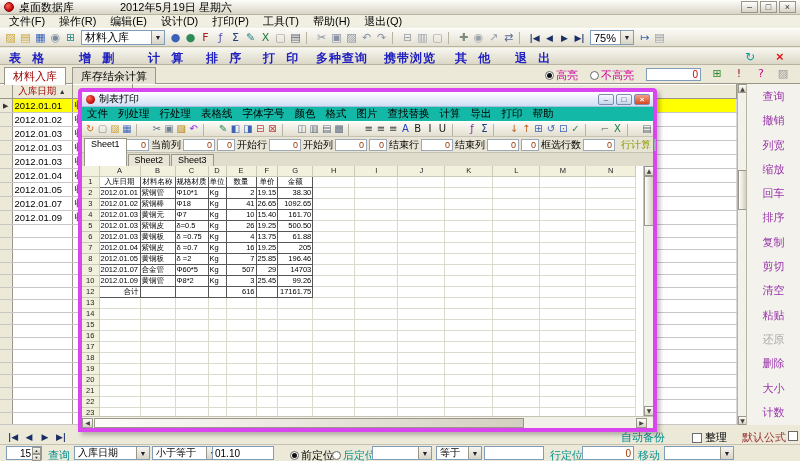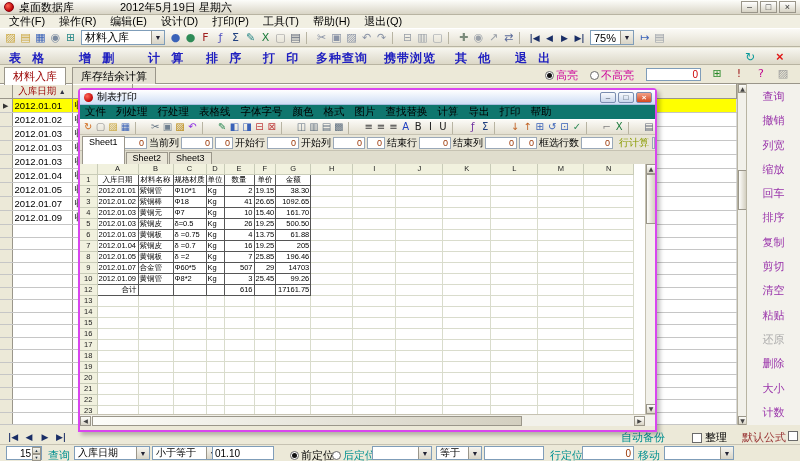--- a/index.html
+++ b/index.html
@@ -52,28 +52,28 @@
   .lt tr.sel td.selcol { background:#ece9d8; }
   
   .vscroll { background:#f2f1ea; border-left:1px solid #b8b4a2; }
   .sbtn { background:linear-gradient(#fdfdfa,#d9d5c6); border:1px solid #9a968a; text-align:center; font-size:6px; color:#444; line-height:8px; font-family:"DejaVu Sans", sans-serif; }
   .sthumb { background:linear-gradient(90deg,#fdfdfa,#d3cfc0); border:1px solid #9a968a; }
   
   .sidebar { left:746px; top:84px; width:54px; height:341px; background:#f3f2ec; border-left:1px solid #b8b4a2; }
   .sbitem { height:24.3px; text-align:center; line-height:24px; color:#9933aa; font-size:11px; cursor:default; }
   .sbitem.dis { color:#aaa; }
   
-  .iwin { left:78px; top:88px; width:579px; height:344px; border:2px solid #d946ef; border-radius:4px 4px 0 0; background:#ece9d8; box-shadow:3px 3px 4px rgba(0,0,0,.25); z-index:5; }
+  .iwin { left:78px; top:88px; width:579px; height:344px; border:4px solid #d946ef; border-radius:4px 4px 0 0; background:#ece9d8; box-shadow:3px 3px 4px rgba(0,0,0,.25); z-index:5; }
   .iwtitle { height:15px; background:linear-gradient(#ffffff,#cfdef5); display:flex; align-items:center; border-bottom:1px solid #a8bedd; }
   .iwlogo { width:9px; height:9px; border-radius:50%; background:radial-gradient(circle at 35% 35%, #ff6a5a, #c00505 70%); margin:0 4px; }
   .iwtitle .t { font-size:10px; }
   .iwbtns { margin-left:auto; display:flex; gap:2px; padding-right:3px; }
   .iwb { width:16px; height:11px; border:1px solid #7a8db0; border-radius:2px; background:linear-gradient(#f8fafd,#c9d6ec); font-size:8px; line-height:9px; text-align:center; color:#345; }
   .iwb.close { background:linear-gradient(#f2a088,#d6491f); color:#fff; font-weight:bold; }
-  .iwmenu { height:14px; background:#0f766e; display:flex; align-items:flex-start; }
+  .iwmenu { height:14px; background:#14b8a6; display:flex; align-items:flex-start; }
   .iwmenu span { padding:0 5px; font-size:10.5px; }
   .iwtools { height:16px; background:linear-gradient(#fbfaf6,#e3dfd0); border-top:1px solid #fff; border-bottom:1px solid #c6c2b2; display:flex; align-items:center; padding-left:2px; }
   .iwtools .ticon { width:13px; font-size:10px; }
   .iwfields { height:16px; background:#e8e5d6; border-bottom:1px solid #c6c2b2; display:flex; align-items:center; padding-left:3px; font-size:10px; }
   .fld { display:flex; align-items:center; margin-right:2px; }
   .fld .lab { margin-right:2px; white-space:nowrap; }
   .fbox { display:inline-block; width:32px; height:12px; background:#fff; border:1px solid #9aa8b8; font-size:9px; line-height:11px; text-align:right; padding-right:2px; color:#993300; }
   .fbox.v2 { width:18px; margin-left:2px; }
   .rowcalc { color:#8a9a00; margin:0 3px 0 4px; white-space:nowrap; }
   .rcbox { width:138px; height:12px; background:#efede0; border:1px solid #9aa8b8; }

